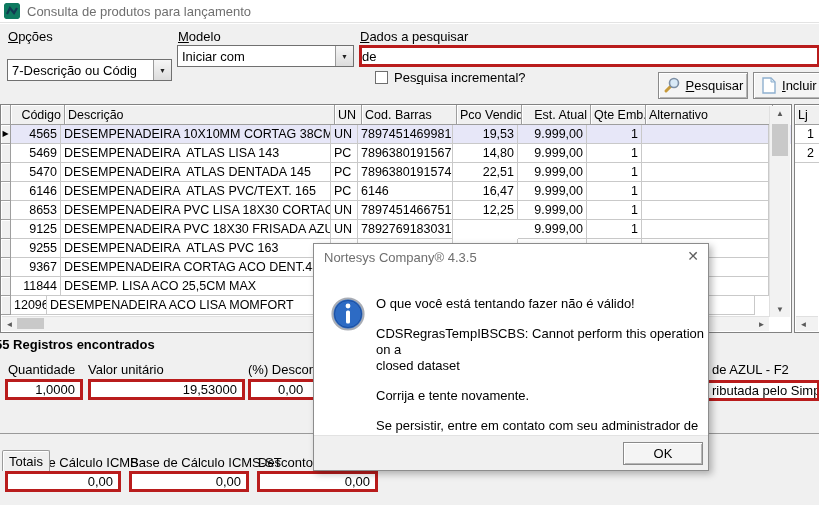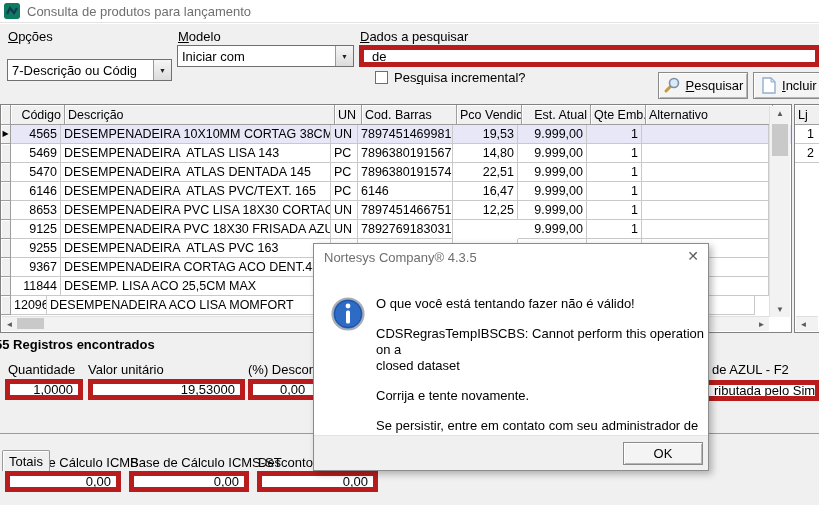--- a/index.html
+++ b/index.html
@@ -6,22 +6,22 @@
   body{width:819px;height:505px;overflow:hidden;background:#f0f0f0;
        font-family:"Liberation Sans",sans-serif;font-size:13px;color:#000;position:relative;}
   .abs{position:absolute;}
   
   .titlebar{left:0;top:0;width:819px;height:22px;background:#ffffff;border-bottom:1px solid #e3e3e3;}
   .appicon{left:4px;top:3px;width:16px;height:16px;border-radius:2px;}
   .apptitle{left:27px;top:4px;color:#6f6f6f;}
   
   .formpanel{left:0;top:23px;width:819px;height:80px;background:#f0f0f0;border-top:1px solid #fff;}
   .lbl{color:#000;}
-  .field{background:#fff;border:5px solid #b91c1c;display:flex;align-items:center;
-         padding:0 8px;box-sizing:border-box;overflow:hidden;white-space:pre;}
+  .field{background:#fff;border:3px solid #b91c1c;display:flex;align-items:center;
+         padding:0 0;box-sizing:border-box;overflow:hidden;white-space:pre;}
   .num{justify-content:flex-end;padding-right:5px;}
   .combo{background:#fff;border:1px solid #707070;box-sizing:border-box;display:flex;align-items:center;}
   .combo .ctext{flex:1;padding-left:4px;overflow:hidden;white-space:nowrap;}
   .combo .cbtn{width:17px;align-self:stretch;background:linear-gradient(#f6f6f6,#dcdcdc);
                border-left:1px solid #9a9a9a;display:flex;align-items:center;justify-content:center;
                font-size:7px;color:#222;}
   .checkbox{width:13px;height:13px;background:#fff;border:1px solid #6e6e6e;box-sizing:border-box;}
   .btn{background:#f4f4f4;border:1px solid #8a8a8a;box-shadow:inset 1px 1px 0 #fff,inset -1px -1px 0 #b5b5b5;
        display:flex;align-items:center;justify-content:center;gap:6px;box-sizing:border-box;cursor:default;}
   

